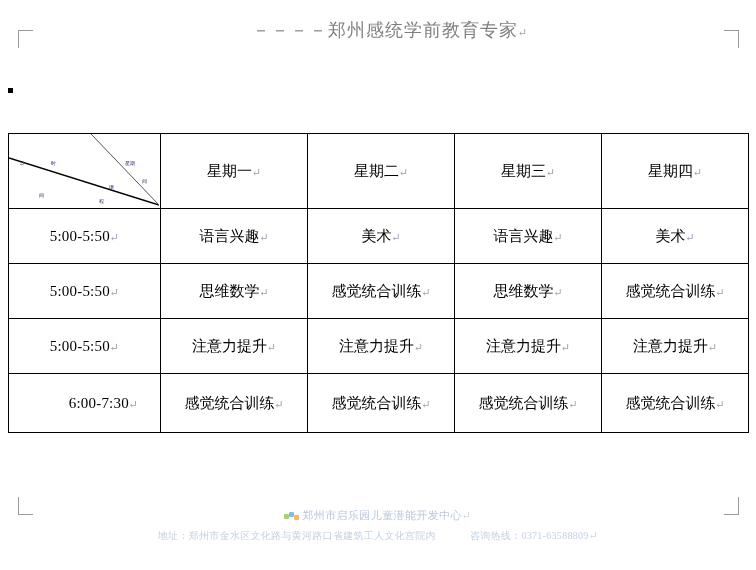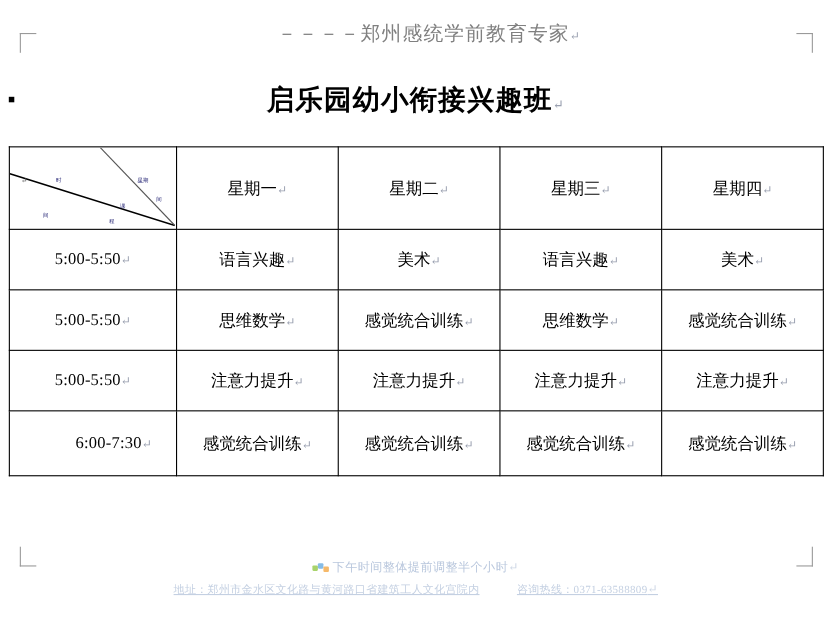--- a/index.html
+++ b/index.html
@@ -55,21 +55,21 @@
   td.time{font-size:14px;letter-spacing:.2px;}
   .corner{position:relative;height:72px;padding:0;overflow:hidden;}
   .corner svg{position:absolute;left:0;top:0;}
   .tiny{position:absolute;font-size:5px;color:#1a1a6e;font-family:"Liberation Serif","DejaVu Serif",serif;white-space:nowrap;}
   .tiny.g{color:#555;}
   td.note{height:48px;font-size:15px;letter-spacing:.5px;}
 
   
   .footer{position:absolute;left:0;top:508px;width:756px;text-align:center;}
   .f1{font-size:11px;color:#b9c7dd;letter-spacing:.4px;}
-  .f2{font-size:10px;color:#c4d0e2;letter-spacing:.3px;margin-top:6px;text-decoration:underline;}
+  .f2{font-size:10px;color:#c4d0e2;letter-spacing:.3px;margin-top:6px;}
   .f2 .sp{display:inline-block;width:34px;}
   .flogo{display:inline-block;width:16px;height:8px;position:relative;vertical-align:middle;margin-right:2px;}
   .flogo i{position:absolute;width:5px;height:5px;border-radius:1px;display:block;}
   .fl1{left:0;top:2px;background:#a8d36b;}
   .fl2{left:5px;top:0px;background:#87bce6;}
   .fl3{left:10px;top:3px;background:#f6b96a;}
 </style>
 </head>
 <body>
 
@@ -80,23 +80,20 @@
   <div class="guide g-bl"></div>
   <div class="guide g-br"></div>
 
   <div class="header">
     <div class="tagline">
       <span>－－－－郑州感统学前教育专家</span><span class="pmark">↵</span>
     </div>
   </div>
 
   <div class="bullet"></div>
-  <div class="title">
-    <span>启乐园幼小衔接兴趣班</span><span class="pmark">↵</span>
-  </div>
 
   <table class="sched">
     <colgroup>
         <col class="c0">
         <col class="cx">
         <col class="cx">
         <col class="cx">
         <col class="cx">
       </colgroup>
     <tbody>
@@ -202,20 +199,20 @@
 
     </tbody>
   </table>
 
   <div class="footer">
     <div class="f1">
       <span class="flogo">
         <i class="fl1"></i>
         <i class="fl2"></i>
         <i class="fl3"></i>
-      </span><span>下午时间整体提前调整半个小时</span><span class="pmark" style="color:#cfd8e6;">↵</span>
+      </span><span>郑州市启乐园儿童潜能开发中心</span><span class="pmark" style="color:#cfd8e6;">↵</span>
     </div>
     <div class="f2">
       <span>地址：郑州市金水区文化路与黄河路口省建筑工人文化宫院内</span><span class="sp"></span><span>咨询热线：0371-63588809</span><span class="pmark" style="color:#cfd8e6;">↵</span>
     </div>
   </div>
 
 </div>
 
 </body></html>

